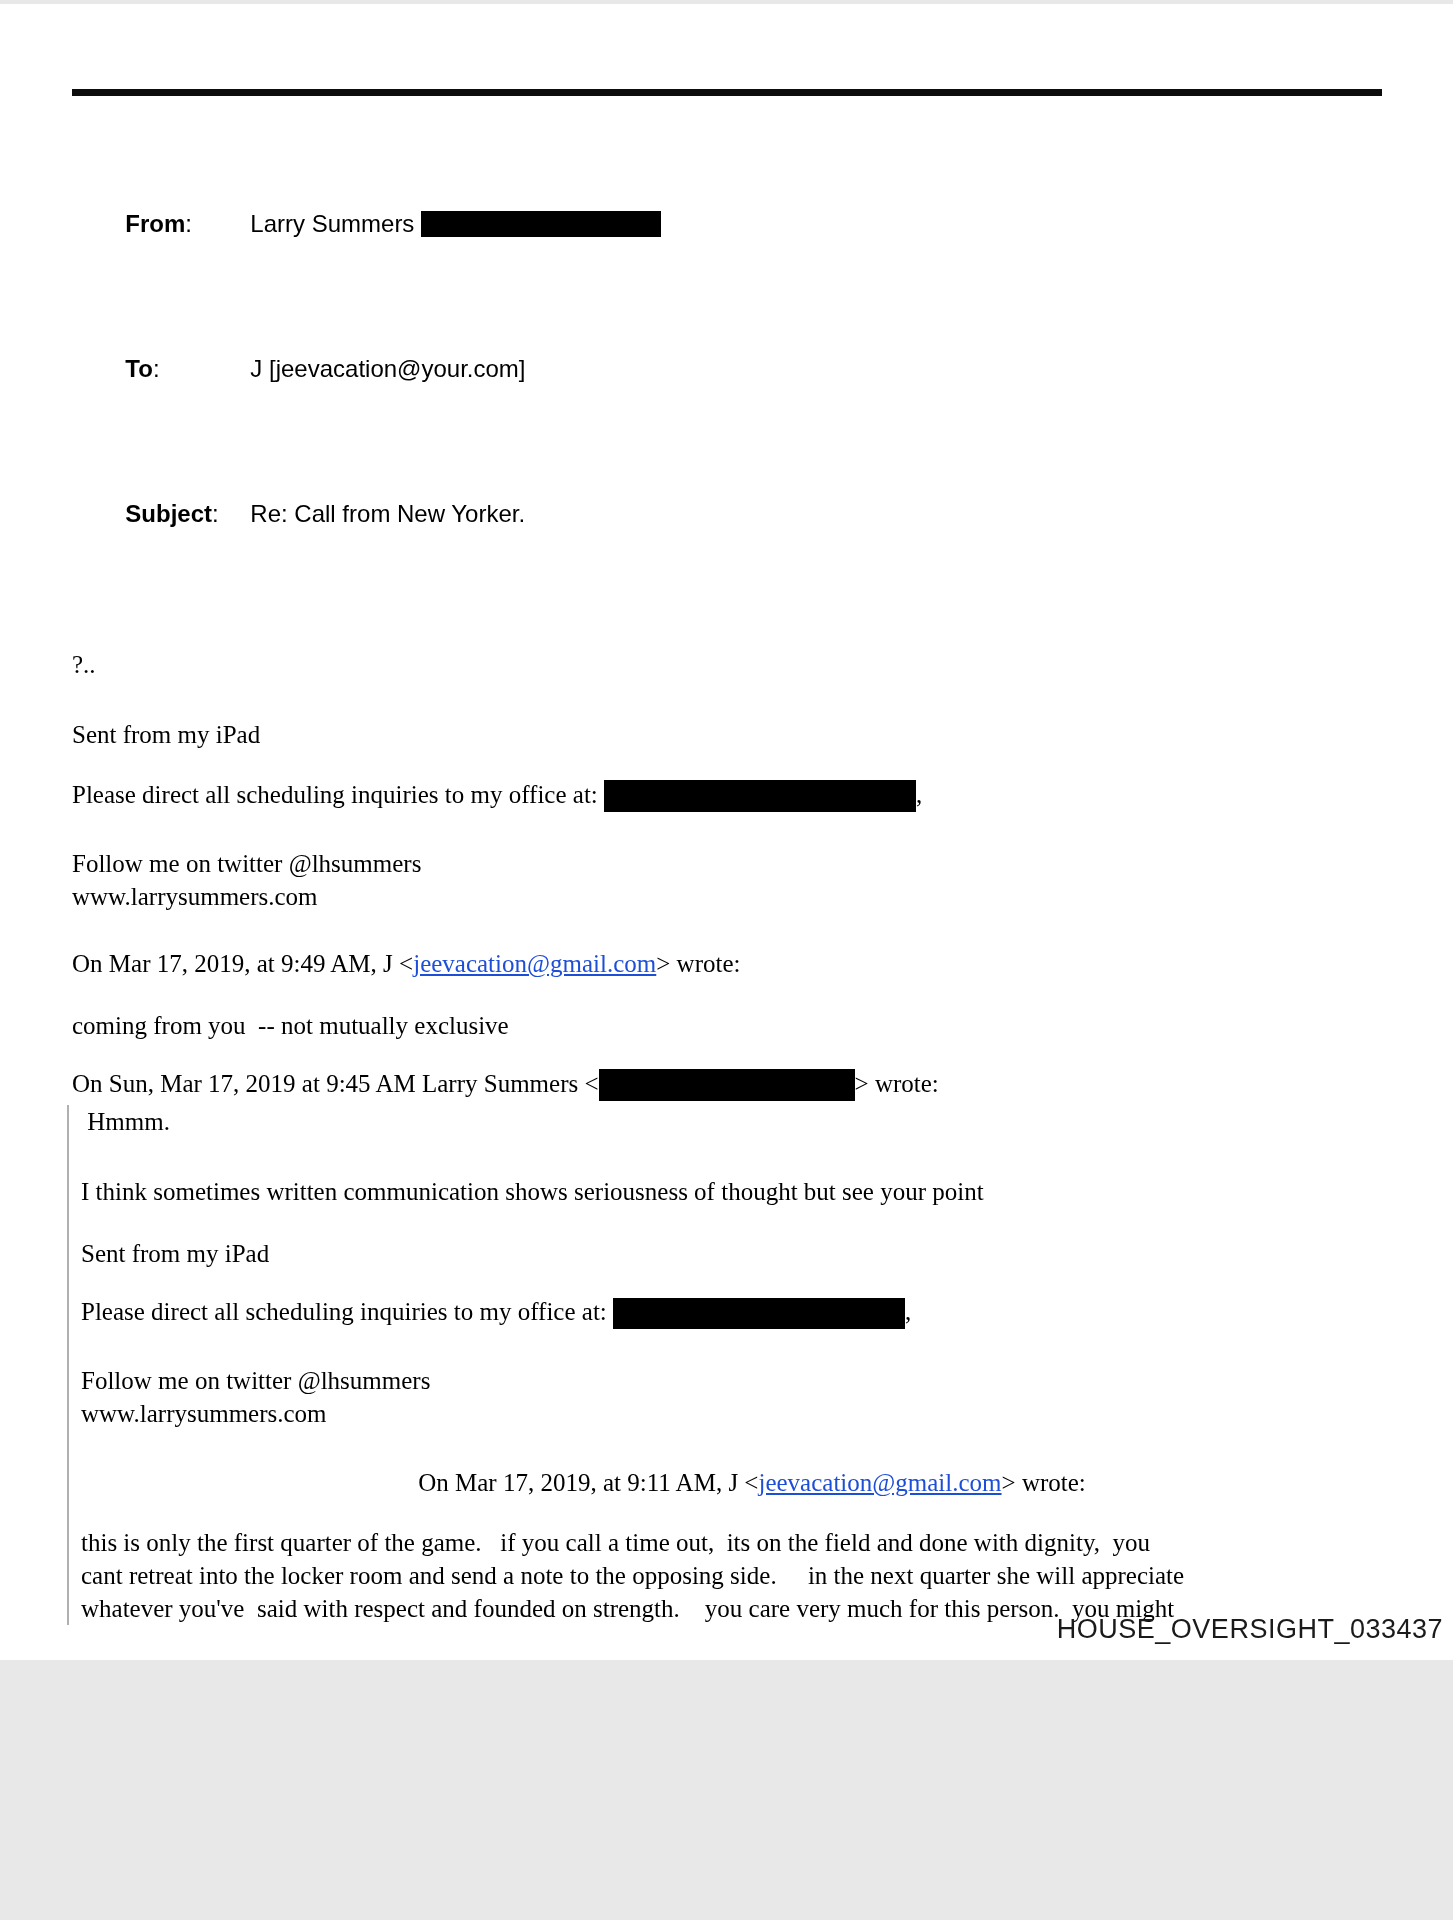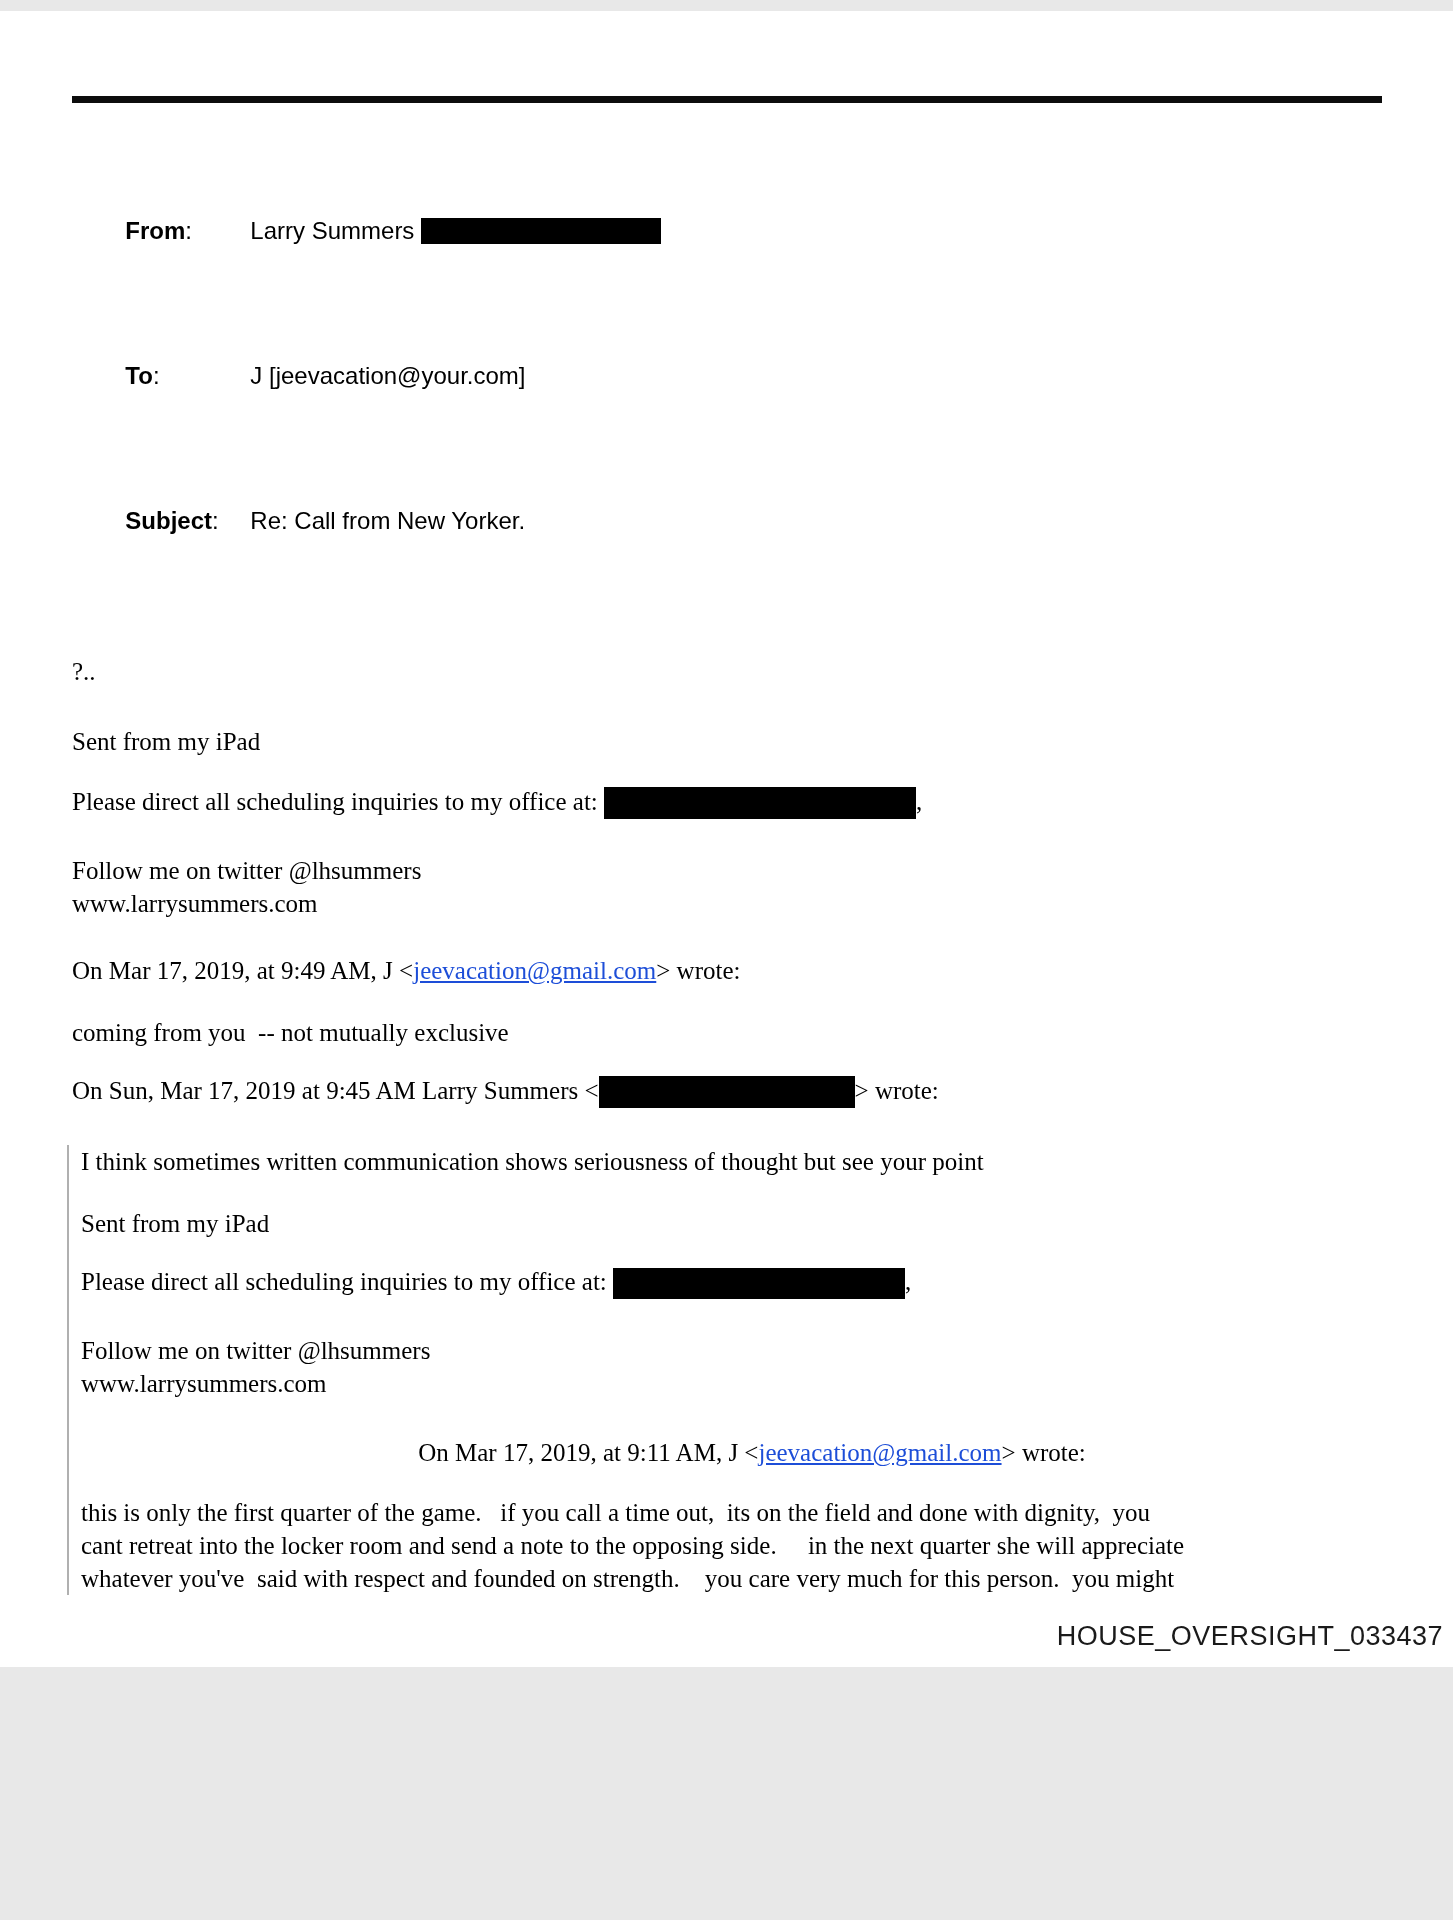--- a/index.html
+++ b/index.html
@@ -1,19 +1,19 @@
 <!DOCTYPE html>
 <html><head>
 <meta charset="utf-8">
 <style>
   html,body { margin:0; padding:0; background:#e8e8e8; }
   .page {
     position:relative;
     width:1453px; height:1656px;
-    margin:11px auto;
+    margin:4px auto;
     background:#ffffff;
     color:#000;
     font-family:"Liberation Serif", serif;
     overflow:hidden;
   }
   .content { padding-left:72px; padding-right:30px; }
 
   .rule {
     margin-top:85px;
     width:1310px; height:7px;
@@ -101,20 +101,21 @@
       <div class="line">www.larrysummers.com</div>
     </div>
 
     <div class="line mt34"><span>On Mar 17, 2019, at 9:49 AM, J &lt;</span><a class="lnk">jeevacation@gmail.com</a><span>&gt; wrote:</span></div>
 
     <div class="line mt29">coming from you  -- not mutually exclusive</div>
 
     <div class="line mt25"><span>On Sun, Mar 17, 2019 at 9:45 AM Larry Summers &lt;</span><span class="red red-q"></span><span>&gt; wrote:</span></div>
 
     <div class="bq">
+      <div class="line"> Hmmm.</div>
 
       <div class="line mt37">I think sometimes written communication shows seriousness of thought but see your point</div>
 
       <div class="line mt29">Sent from my iPad</div>
 
       <div class="line mt25"><span>Please direct all scheduling inquiries to my office at: </span><span class="red red-sig" style="width:292px;height:31px;"></span><span>,</span></div>
 
       <div class="mt35">
         <div class="line">Follow me on twitter @lhsummers</div>
         <div class="line">www.larrysummers.com</div>

